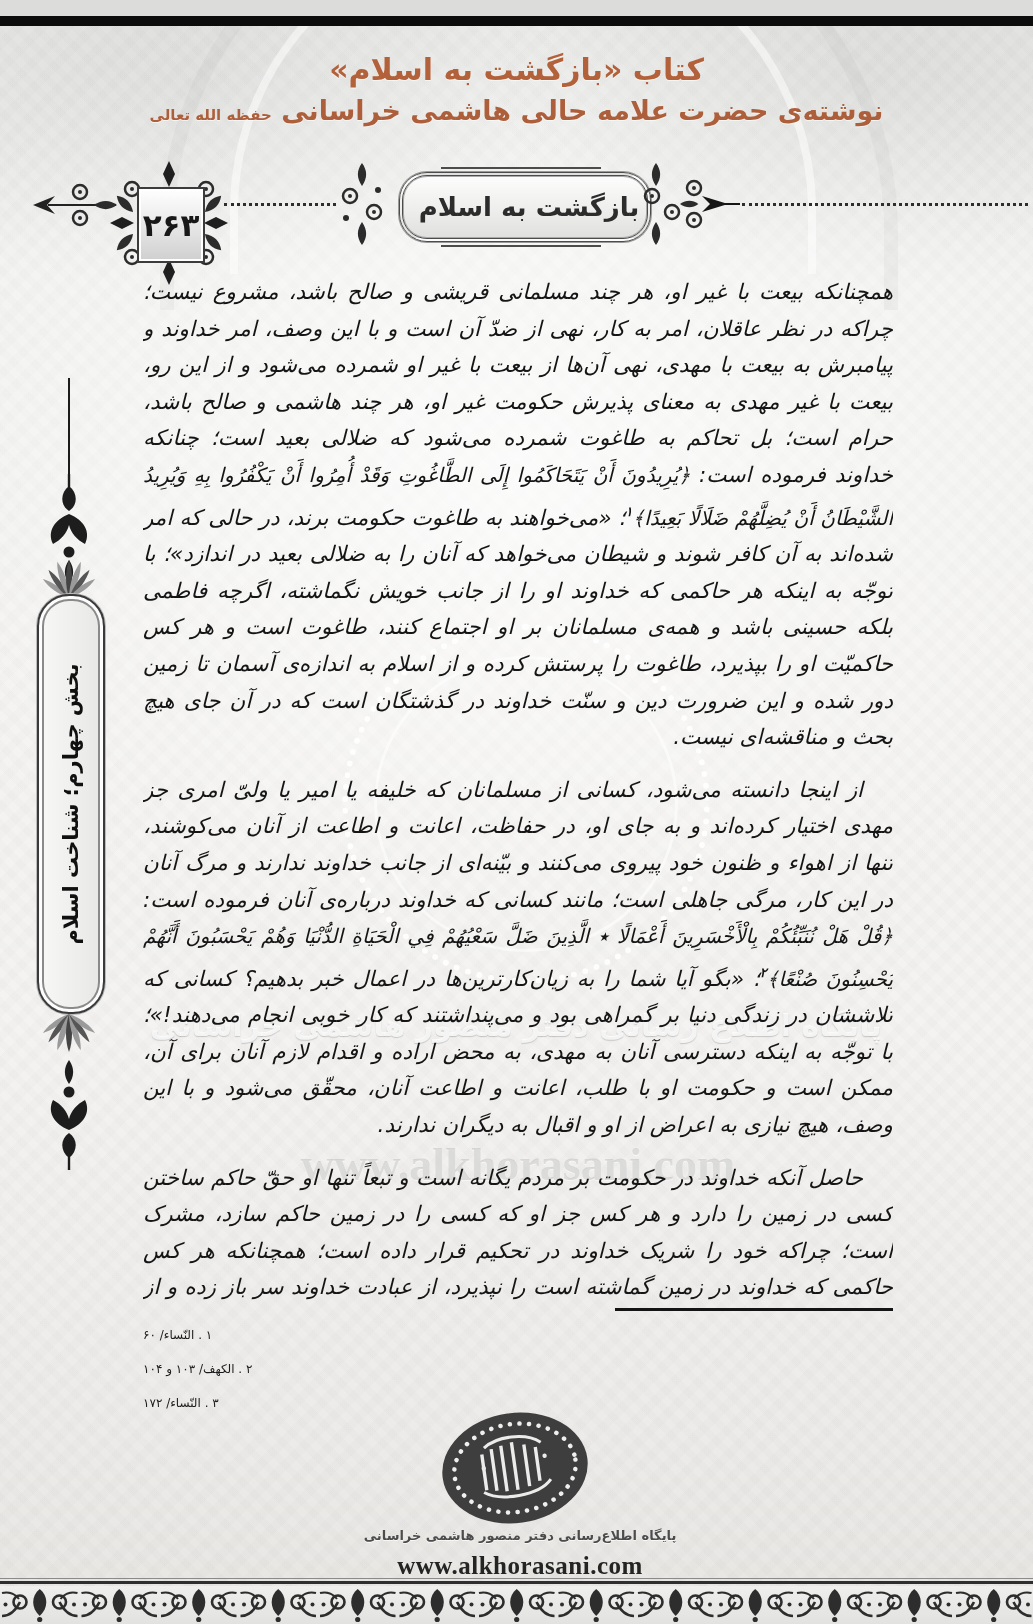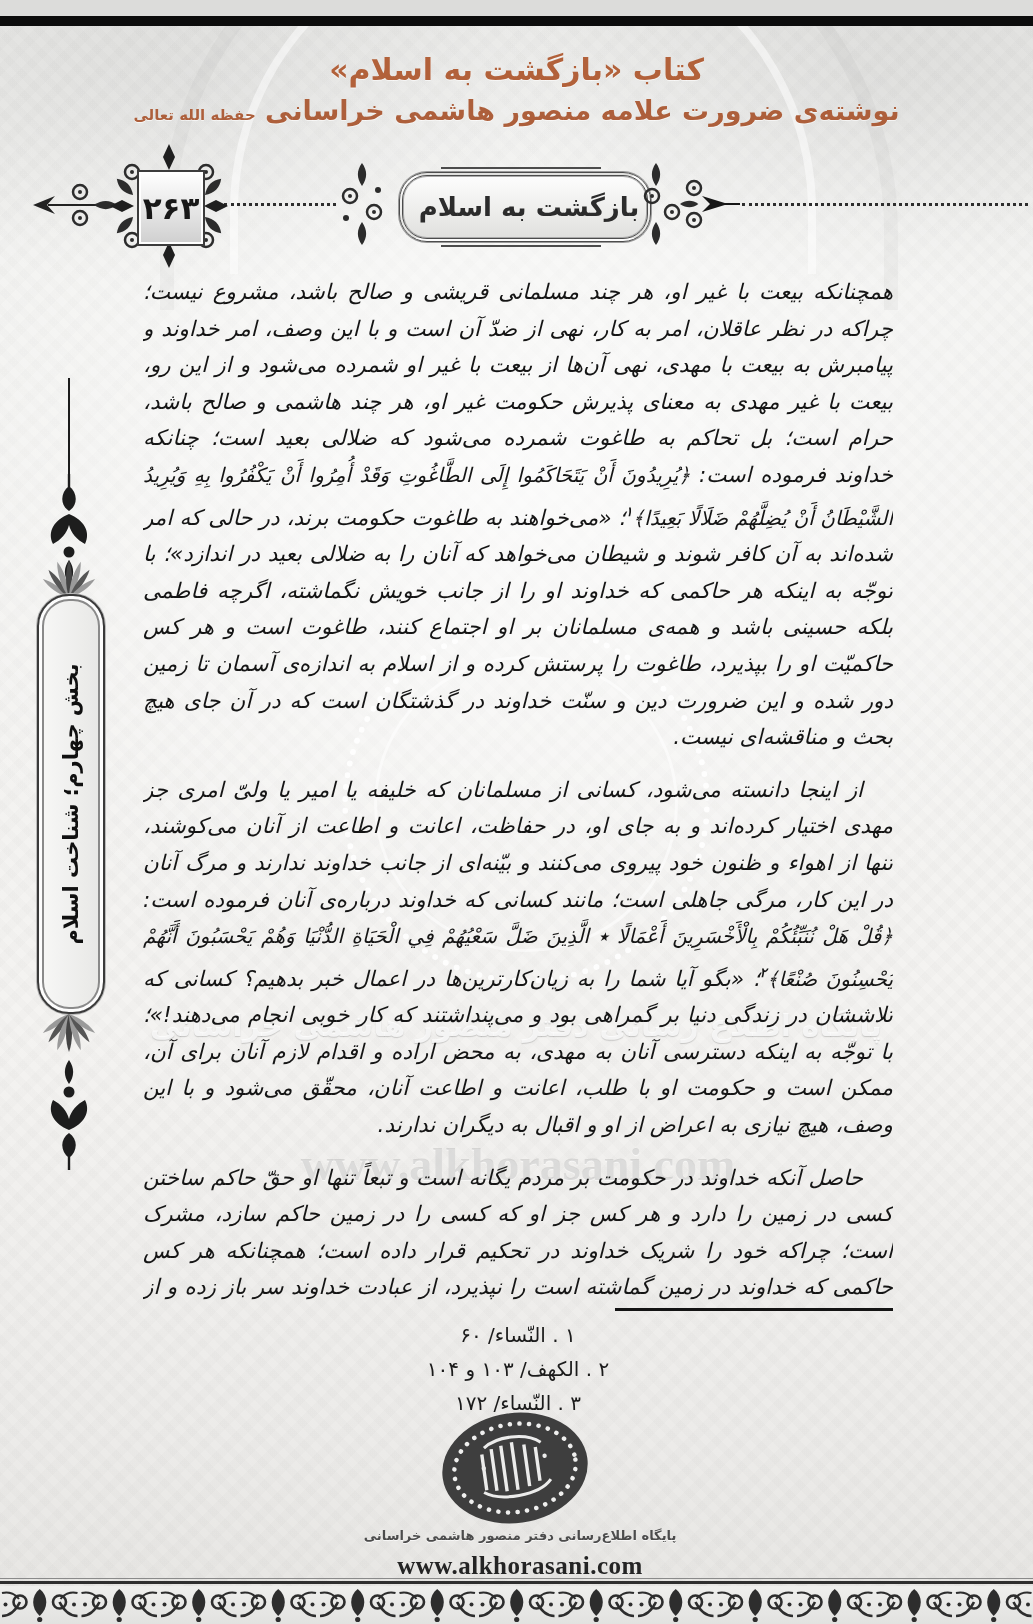--- a/index.html
+++ b/index.html
@@ -31,21 +31,21 @@
     text-shadow:0 1px 0 rgba(255,255,255,0.6);}
   .author-honorific{font-size:15px;font-weight:bold;}
 
   
   .divider{position:absolute;top:128px;left:0;width:100%;height:125px;z-index:3;}
   .dotted-rule{position:absolute;top:59px;height:0;border-top:3px dotted #2e2e2e;}
   .rule-a{left:224px;width:112px;}
   .rule-b{left:742px;width:286px;}
   .arrow-orn{position:absolute;top:33px;}
   .arrow-left{left:30px;}
-  .diamond-wrap{position:absolute;left:108px;top:0;width:122px;height:124px;}
+  .diamond-wrap{position:absolute;left:108px;top:17px;width:122px;height:124px;}
   .page-num-box{position:absolute;left:29px;top:26px;width:64px;height:72px;
     background:linear-gradient(180deg,#ffffff,#dedede 70%,#cfcfcf);
     border:2px solid #3c3c3c;box-shadow:inset 0 0 0 2px #fff;
     display:flex;align-items:center;justify-content:center;}
   .page-num{font-size:31px;font-weight:bold;color:#181818;}
   .flourish{position:absolute;top:18px;}
   .flourish-left{left:326px;}
   .flourish-right{left:636px;}
   .banner{position:absolute;left:399px;top:28px;width:236px;height:62px;
     border:4px double #4c4c4c;border-radius:28px;
@@ -85,22 +85,22 @@
   
   .body-text{position:absolute;right:140px;top:258px;width:750px;height:1028px;overflow:hidden;
     direction:rtl;text-align:justify;color:#151515;font-size:21.5px;line-height:36.6px;z-index:2;}
   .body-text p{margin:0 0 16px 0;font-style:italic;}
   .body-text p.indent{text-indent:30px;}
   .seg-verse{font-size:20px;}
   .seg-fn{font-size:13px;vertical-align:9px;font-weight:bold;}
 
   
   .footnote-rule{position:absolute;right:140px;top:1292px;width:278px;border-top:3px solid #141414;z-index:2;}
-  .footnotes{position:absolute;right:140px;top:1302px;width:750px;direction:rtl;text-align:center;
-    color:#1b1b1b;font-size:20px;line-height:34px;z-index:2;}
+  .footnotes{position:absolute;right:140px;top:1302px;width:750px;direction:rtl;text-align:left;
+    color:#1b1b1b;font-size:12px;line-height:34px;z-index:2;}
 
   
   .seal{position:absolute;left:434px;top:1388px;z-index:2;}
   .seal-caption{position:absolute;left:230px;top:1512px;width:580px;text-align:center;
     font-size:13px;font-weight:bold;color:#4c4c4c;z-index:2;
     text-shadow:0 1px 0 rgba(255,255,255,0.7);}
   .website{position:absolute;left:230px;top:1536px;width:580px;text-align:center;direction:ltr;
     font-family:"Liberation Serif",serif;font-weight:bold;font-size:25px;color:#242424;
     letter-spacing:0.5px;z-index:2;}
   .band-wrap{position:absolute;left:0;bottom:12px;width:1033px;z-index:2;}
@@ -146,21 +146,21 @@
   </defs>
 </svg>
 
 <div class="page">
   <div class="bg-arch"></div>
   <div class="bg-arch2"></div>
   <div class="top-bar"></div>
 
   <div class="header">
     <div class="book-title">کتاب «بازگشت به اسلام»</div>
-    <div class="author-line"><span>نوشته‌ی ضرورت علامه منصور هاشمی خراسانی </span><span class="author-honorific">حفظه الله تعالی</span></div>
+    <div class="author-line"><span>نوشته‌ی حضرت علامه حالی هاشمی خراسانی </span><span class="author-honorific">حفظه الله تعالی</span></div>
   </div>
 
   <div class="divider">
     <div class="dotted-rule rule-a"></div>
     <div class="dotted-rule rule-b"></div>
 
     <svg class="arrow-orn arrow-left" width="88" height="56" viewBox="0 0 88 56">
       <path d="M3,28 L25,19 L17,28 L25,37 Z" fill="#222"></path>
       <line x1="18" y1="28" x2="86" y2="28" stroke="#222" stroke-width="2"></line>
       <use href="#spiral" x="50" y="15"></use>

